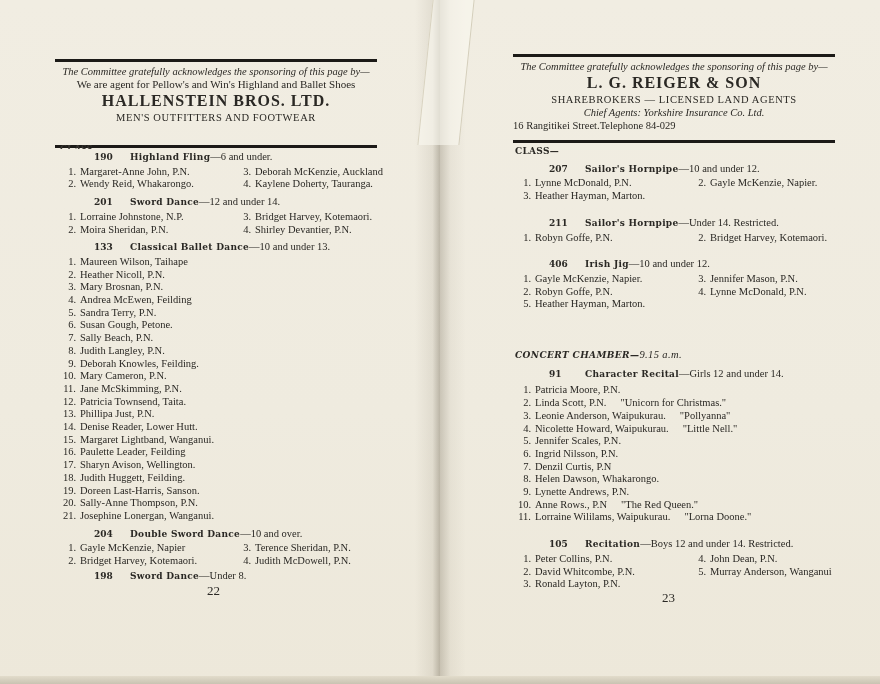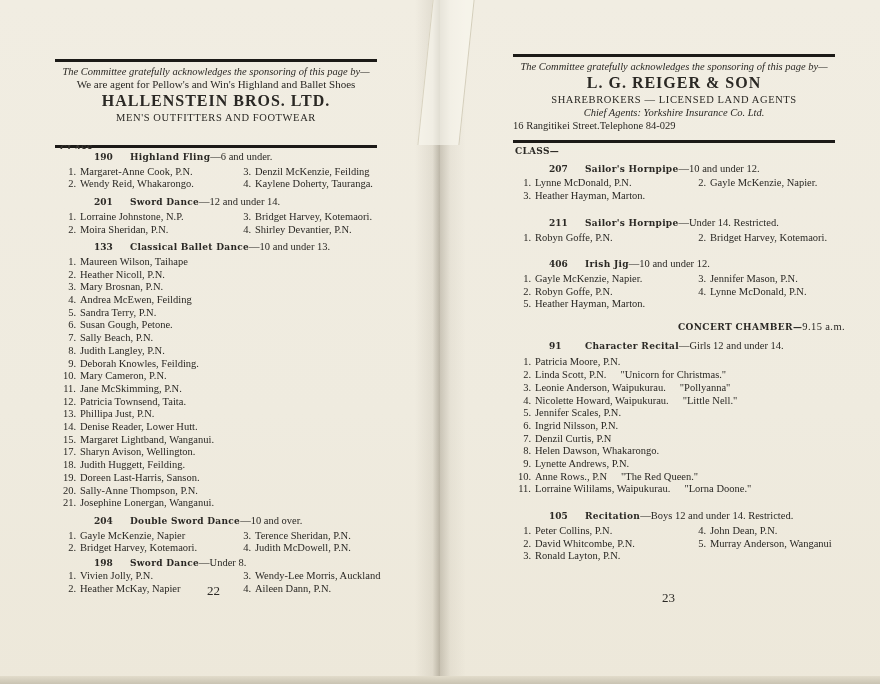--- a/index.html
+++ b/index.html
@@ -55,21 +55,21 @@
   .class-label { font-weight:bold; font-family:"DejaVu Serif", serif; font-size:9px; letter-spacing:0.3px; margin-bottom:5px; }
   .event { margin-top:5px; }
   .event-head { display:flex; font-size:10.5px;margin-left:34px; }
   .event-num { width:36px; font-weight:bold; font-family:"DejaVu Serif", serif; font-size:9px; }
   .event-title { font-weight:bold; font-family:"DejaVu Serif", serif; font-size:9px; letter-spacing:0.3px; }
   .event-rest { margin-left:0; }
   .grid2 { display:grid; grid-template-columns:175px 155px; margin-top:2px; }
   .list1 { margin-top:2px; }
   .entry { white-space:nowrap; padding-left:2px; }
   .entry .n { display:inline-block; width:14px; text-align:right; margin-right:4px; }
-  .section-banner { text-align:right; font-weight:bold; font-family:"DejaVu Serif", serif; font-size:9px; letter-spacing:0.4px; margin:10px 0 6px 0; }
+  .section-banner { text-align:left; font-weight:bold; font-family:"DejaVu Serif", serif; font-size:9px; letter-spacing:0.4px; margin:38px 0 6px 0;font-style:italic; }
   .section-banner .time { font-family:"Liberation Serif", serif; font-weight:normal; font-size:10.5px; }
   .quote { margin-left:14px; }
   .page-num { position:absolute; font-size:13px; }
   .page-num.left { left:207px; top:583px; }
   .page-num.right { left:662px; top:590px; }
   .gap { height:9px; }
 </style>
 </head>
 <body>
 
@@ -102,22 +102,22 @@
   <div class="content left">
     <div class="cut-heading">CLASS—</div>
 
     <div class="event" style="margin-top:2px">
       <div class="event-head">
         <span class="event-num">190</span>
         <span class="event-title">Highland Fling</span>
         <span class="event-rest">—6 and under.</span>
       </div>
       <div class="grid2">
-        <div class="entry"><span class="n">1.</span><span>Margaret-Anne Cook, P.N.</span></div>
-        <div class="entry"><span class="n">3.</span><span>Denzil McKenzie, Feilding</span></div>
+        <div class="entry"><span class="n">1.</span><span>Margaret-Anne John, P.N.</span></div>
+        <div class="entry"><span class="n">3.</span><span>Deborah McKenzie, Auckland</span></div>
         <div class="entry"><span class="n">2.</span><span>Wendy Reid, Whakarongo.</span></div>
         <div class="entry"><span class="n">4.</span><span>Kaylene Doherty, Tauranga.</span></div>
       </div>
     </div>
 
     <div class="event">
       <div class="event-head">
         <span class="event-num">201</span>
         <span class="event-title">Sword Dance</span>
         <span class="event-rest">—12 and under 14.</span>
@@ -145,20 +145,21 @@
         <div class="entry"><span class="n">6.</span><span>Susan Gough, Petone.</span></div>
         <div class="entry"><span class="n">7.</span><span>Sally Beach, P.N.</span></div>
         <div class="entry"><span class="n">8.</span><span>Judith Langley, P.N.</span></div>
         <div class="entry"><span class="n">9.</span><span>Deborah Knowles, Feilding.</span></div>
         <div class="entry"><span class="n">10.</span><span>Mary Cameron, P.N.</span></div>
         <div class="entry"><span class="n">11.</span><span>Jane McSkimming, P.N.</span></div>
         <div class="entry"><span class="n">12.</span><span>Patricia Townsend, Taita.</span></div>
         <div class="entry"><span class="n">13.</span><span>Phillipa Just, P.N.</span></div>
         <div class="entry"><span class="n">14.</span><span>Denise Reader, Lower Hutt.</span></div>
         <div class="entry"><span class="n">15.</span><span>Margaret Lightband, Wanganui.</span></div>
+        <div class="entry"><span class="n">16.</span><span>Paulette Leader, Feilding</span></div>
         <div class="entry"><span class="n">17.</span><span>Sharyn Avison, Wellington.</span></div>
         <div class="entry"><span class="n">18.</span><span>Judith Huggett, Feilding.</span></div>
         <div class="entry"><span class="n">19.</span><span>Doreen Last-Harris, Sanson.</span></div>
         <div class="entry"><span class="n">20.</span><span>Sally-Anne Thompson, P.N.</span></div>
         <div class="entry"><span class="n">21.</span><span>Josephine Lonergan, Wanganui.</span></div>
       </div>
     </div>
 
     <div class="event">
       <div class="event-head">
@@ -172,26 +173,20 @@
         <div class="entry"><span class="n">2.</span><span>Bridget Harvey, Kotemaori.</span></div>
         <div class="entry"><span class="n">4.</span><span>Judith McDowell, P.N.</span></div>
       </div>
     </div>
 
     <div class="event" style="margin-top:2px">
       <div class="event-head">
         <span class="event-num">198</span>
         <span class="event-title">Sword Dance</span>
         <span class="event-rest">—Under 8.</span>
-      </div>
-      <div class="grid2" style="margin-top:0">
-        <div class="entry"><span class="n">1.</span><span>Vivien Jolly, P.N.</span></div>
-        <div class="entry"><span class="n">3.</span><span>Wendy-Lee Morris, Auckland</span></div>
-        <div class="entry"><span class="n">2.</span><span>Heather McKay, Napier</span></div>
-        <div class="entry"><span class="n">4.</span><span>Aileen Dann, P.N.</span></div>
       </div>
     </div>
   </div>
 
   <div class="page-num left">22</div>
 
   <div class="content right">
     <div class="class-label">CLASS—</div>
 
     <div class="event">

